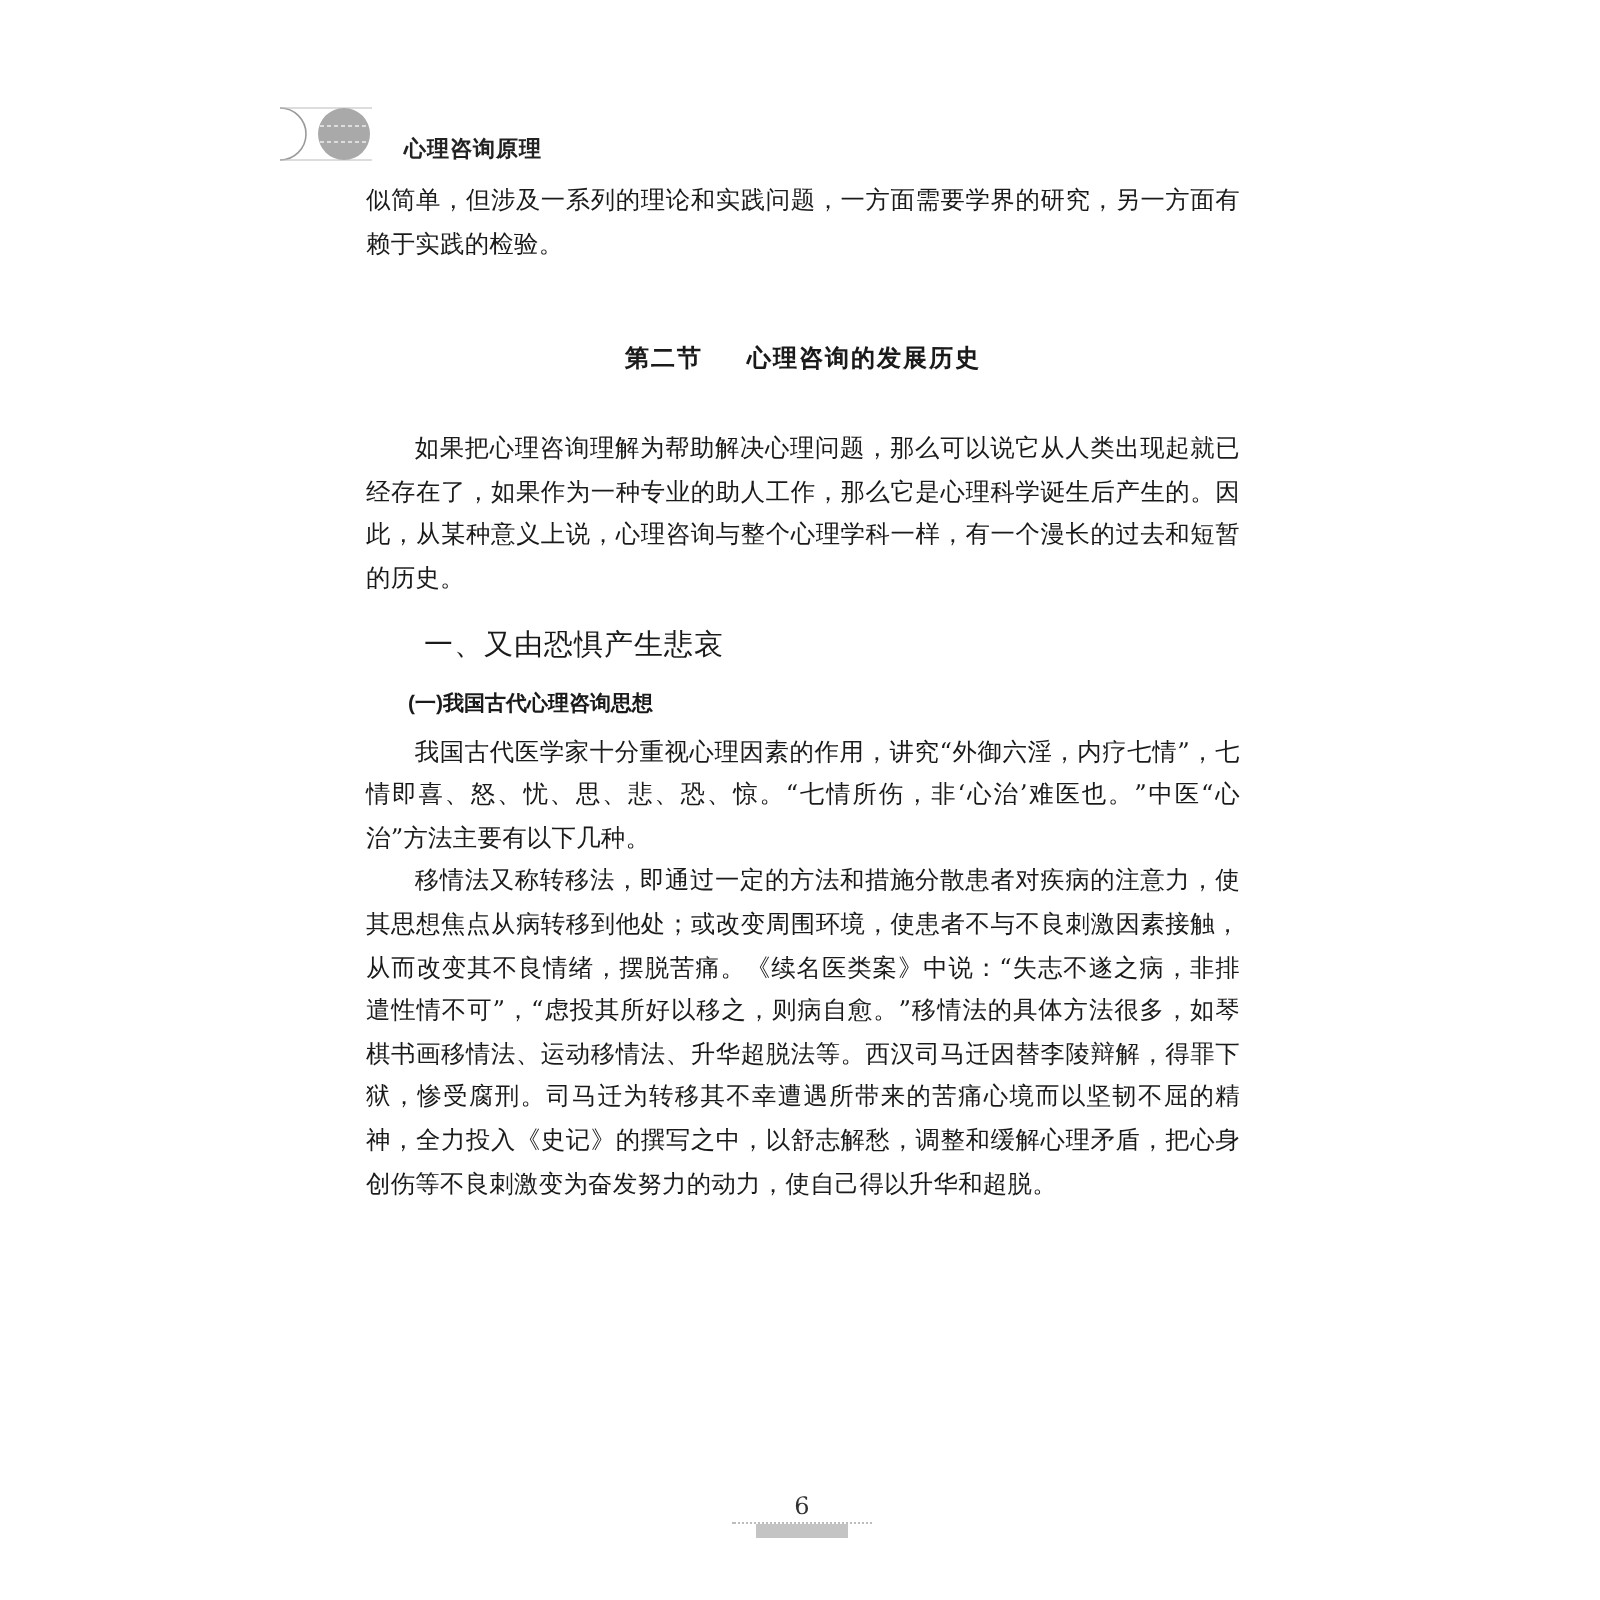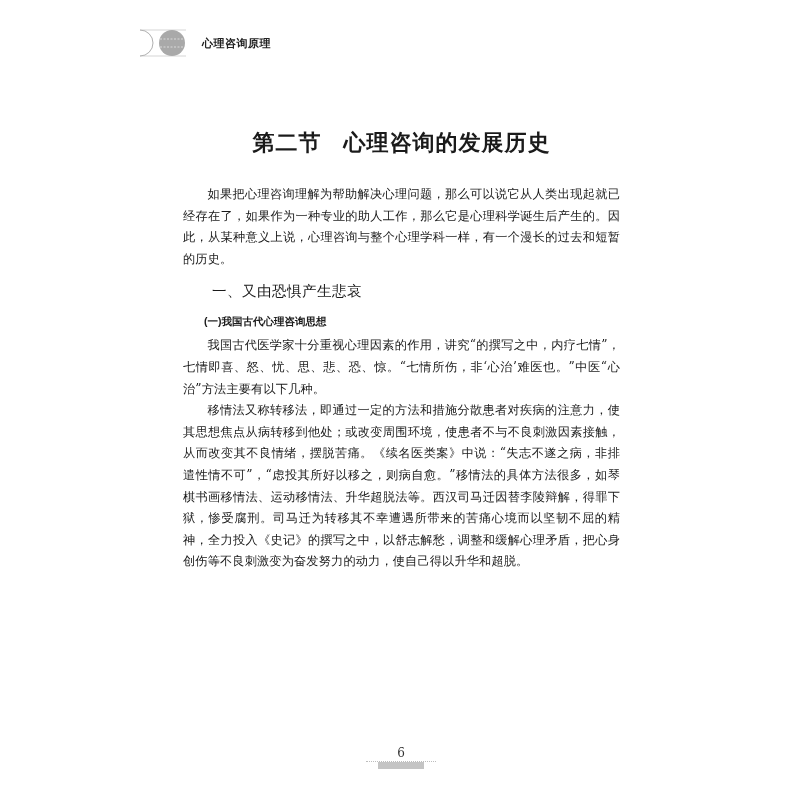--- a/index.html
+++ b/index.html
@@ -11,24 +11,24 @@
       width: 800px;
       height: 800px;
       position: relative;
       overflow: hidden;
       font-family: "DejaVu Serif", "Liberation Serif", serif;
       color: #1a1a1a;
     }
     .running-header {
       position: absolute;
       left: 138px;
-      top: 28px;
+      top: 52px;
       height: 30px;
       display: flex;
-      align-items: center;
+      align-items: flex-end;
     }
     .header-logo {
       width: 50px;
       height: 30px;
       position: relative;
     }
     .header-logo svg { display: block; }
     .header-title {
       margin-left: 14px;
       font-family: "DejaVu Sans", "Liberation Sans", sans-serif;
@@ -49,21 +49,21 @@
       line-height: 21.6px;
       text-align: justify;
       letter-spacing: 0.15px;
     }
     p.indent { text-indent: 2em; }
     .cont { margin-bottom: 0; }
     .section-title {
       text-align: center;
       font-family: Liberation Sans, sans-serif;
       font-weight: bold;
-      font-size: 22px;
+      font-size: 12px;
       letter-spacing: 1px;
       margin: 38px 0 26px 0;
     }
     .section-title .gap { display: inline-block; width: 22px; }
     .h2 {
       font-family: "DejaVu Sans", "Liberation Sans", sans-serif;
       font-size: 14.5px;
       margin: 12px 0 12px 2em;
       letter-spacing: 0.5px;
     }
@@ -118,32 +118,33 @@
       <line x1="2" y1="28" x2="48" y2="28" stroke="#bbbbbb" stroke-width="0.6"></line>
       <circle cx="34" cy="15" r="13" fill="#a9a9a9"></circle>
       <line x1="22" y1="11" x2="46" y2="11" stroke="#eeeeee" stroke-width="0.7" stroke-dasharray="2,1.5"></line>
       <line x1="22" y1="19" x2="46" y2="19" stroke="#eeeeee" stroke-width="0.7" stroke-dasharray="2,1.5"></line>
     </svg>
   </div>
   <span class="header-title">心理咨询原理</span>
 </div>
 
 <div class="page-body">
+  <p class="cont">似简单，但涉及一系列的理论和实践问题，一方面需要学界的研究，另一方面有赖于实践的检验。</p>
 
   <div class="section-title">
     <span>第二节</span><span class="gap"></span><span>心理咨询的发展历史</span>
   </div>
 
   <p class="indent">如果把心理咨询理解为帮助解决心理问题，那么可以说它从人类出现起就已经存在了，如果作为一种专业的助人工作，那么它是心理科学诞生后产生的。因此，从某种意义上说，心理咨询与整个心理学科一样，有一个漫长的过去和短暂的历史。</p>
 
   <div class="h2">一、又由恐惧产生悲哀</div>
 
   <div class="h3">(一)我国古代心理咨询思想</div>
 
-  <p class="indent">我国古代医学家十分重视心理因素的作用，讲究“的撰写之中，内疗七情”，七情即喜、怒、忧、思、悲、恐、惊。“七情所伤，非‘心治’难医也。”中医“心治”方法主要有以下几种。</p>
+  <p class="indent">我国古代医学家十分重视心理因素的作用，讲究“外御六淫，内疗七情”，七情即喜、怒、忧、思、悲、恐、惊。“七情所伤，非‘心治’难医也。”中医“心治”方法主要有以下几种。</p>
 
 
   <p class="indent">移情法又称转移法，即通过一定的方法和措施分散患者对疾病的注意力，使其思想焦点从病转移到他处；或改变周围环境，使患者不与不良刺激因素接触，从而改变其不良情绪，摆脱苦痛。《续名医类案》中说：“失志不遂之病，非排遣性情不可”，“虑投其所好以移之，则病自愈。”移情法的具体方法很多，如琴棋书画移情法、运动移情法、升华超脱法等。西汉司马迁因替李陵辩解，得罪下狱，惨受腐刑。司马迁为转移其不幸遭遇所带来的苦痛心境而以坚韧不屈的精神，全力投入《史记》的撰写之中，以舒志解愁，调整和缓解心理矛盾，把心身创伤等不良刺激变为奋发努力的动力，使自己得以升华和超脱。</p>
 
 </div>
 
 <div class="footer">
   <div class="page-number">6</div>
   <div class="footer-rule"></div>
   <div class="footer-bar"></div>

